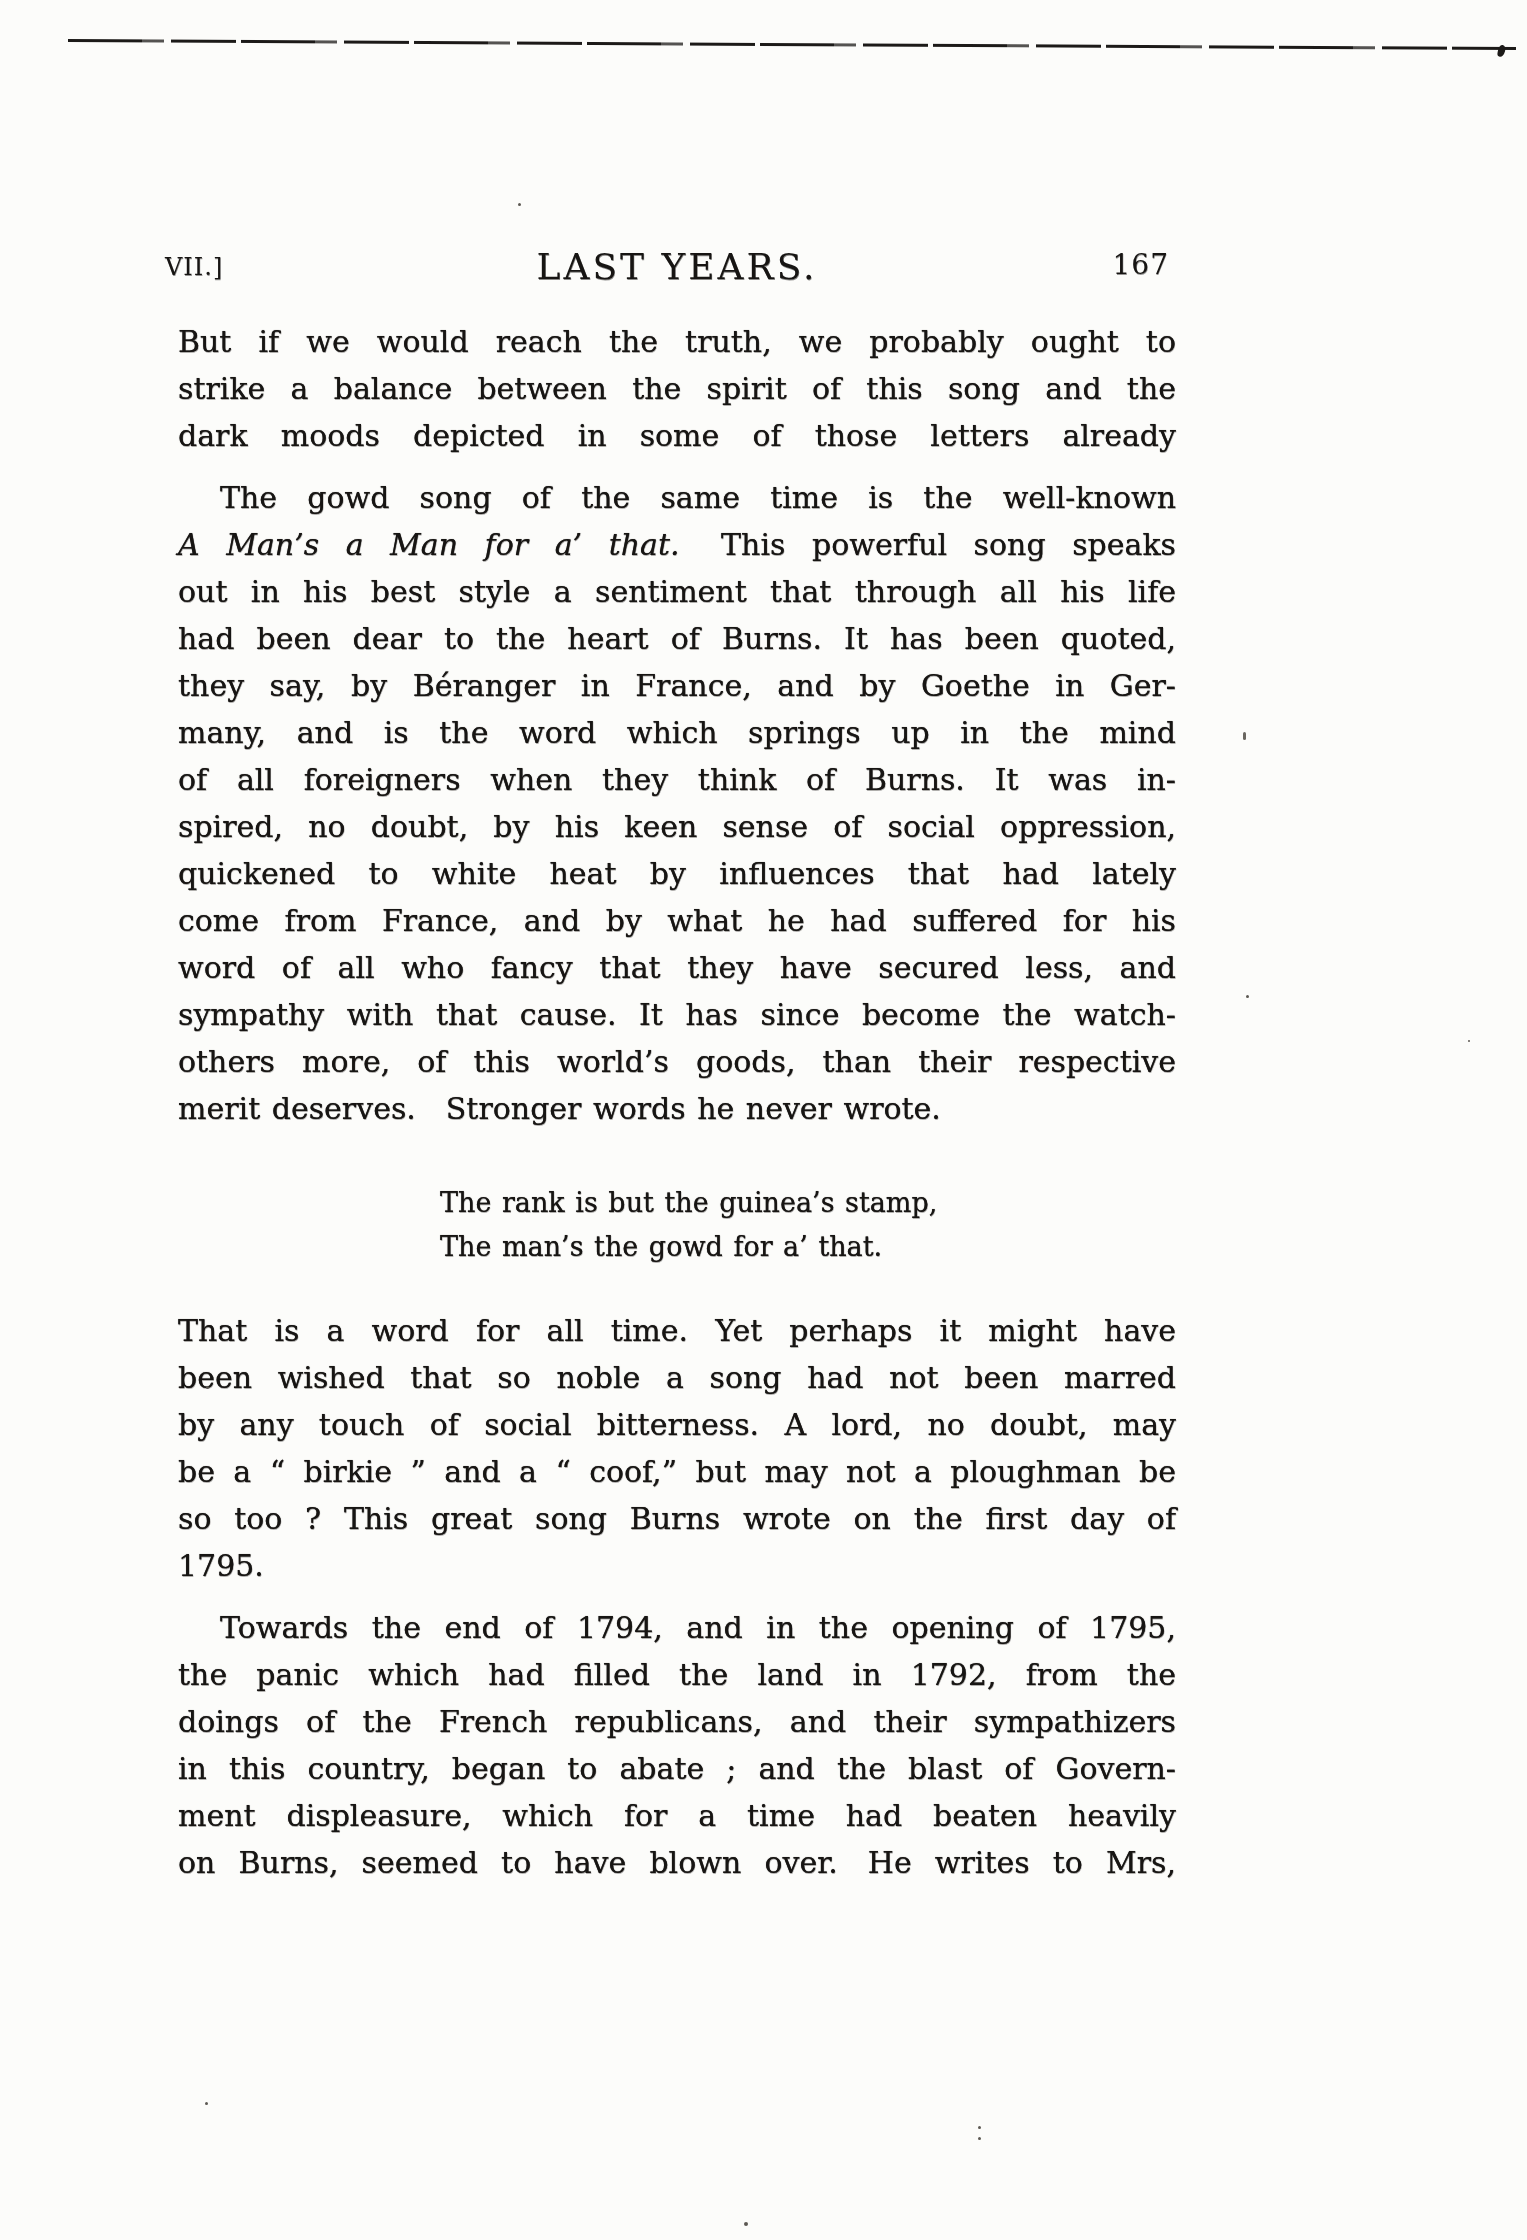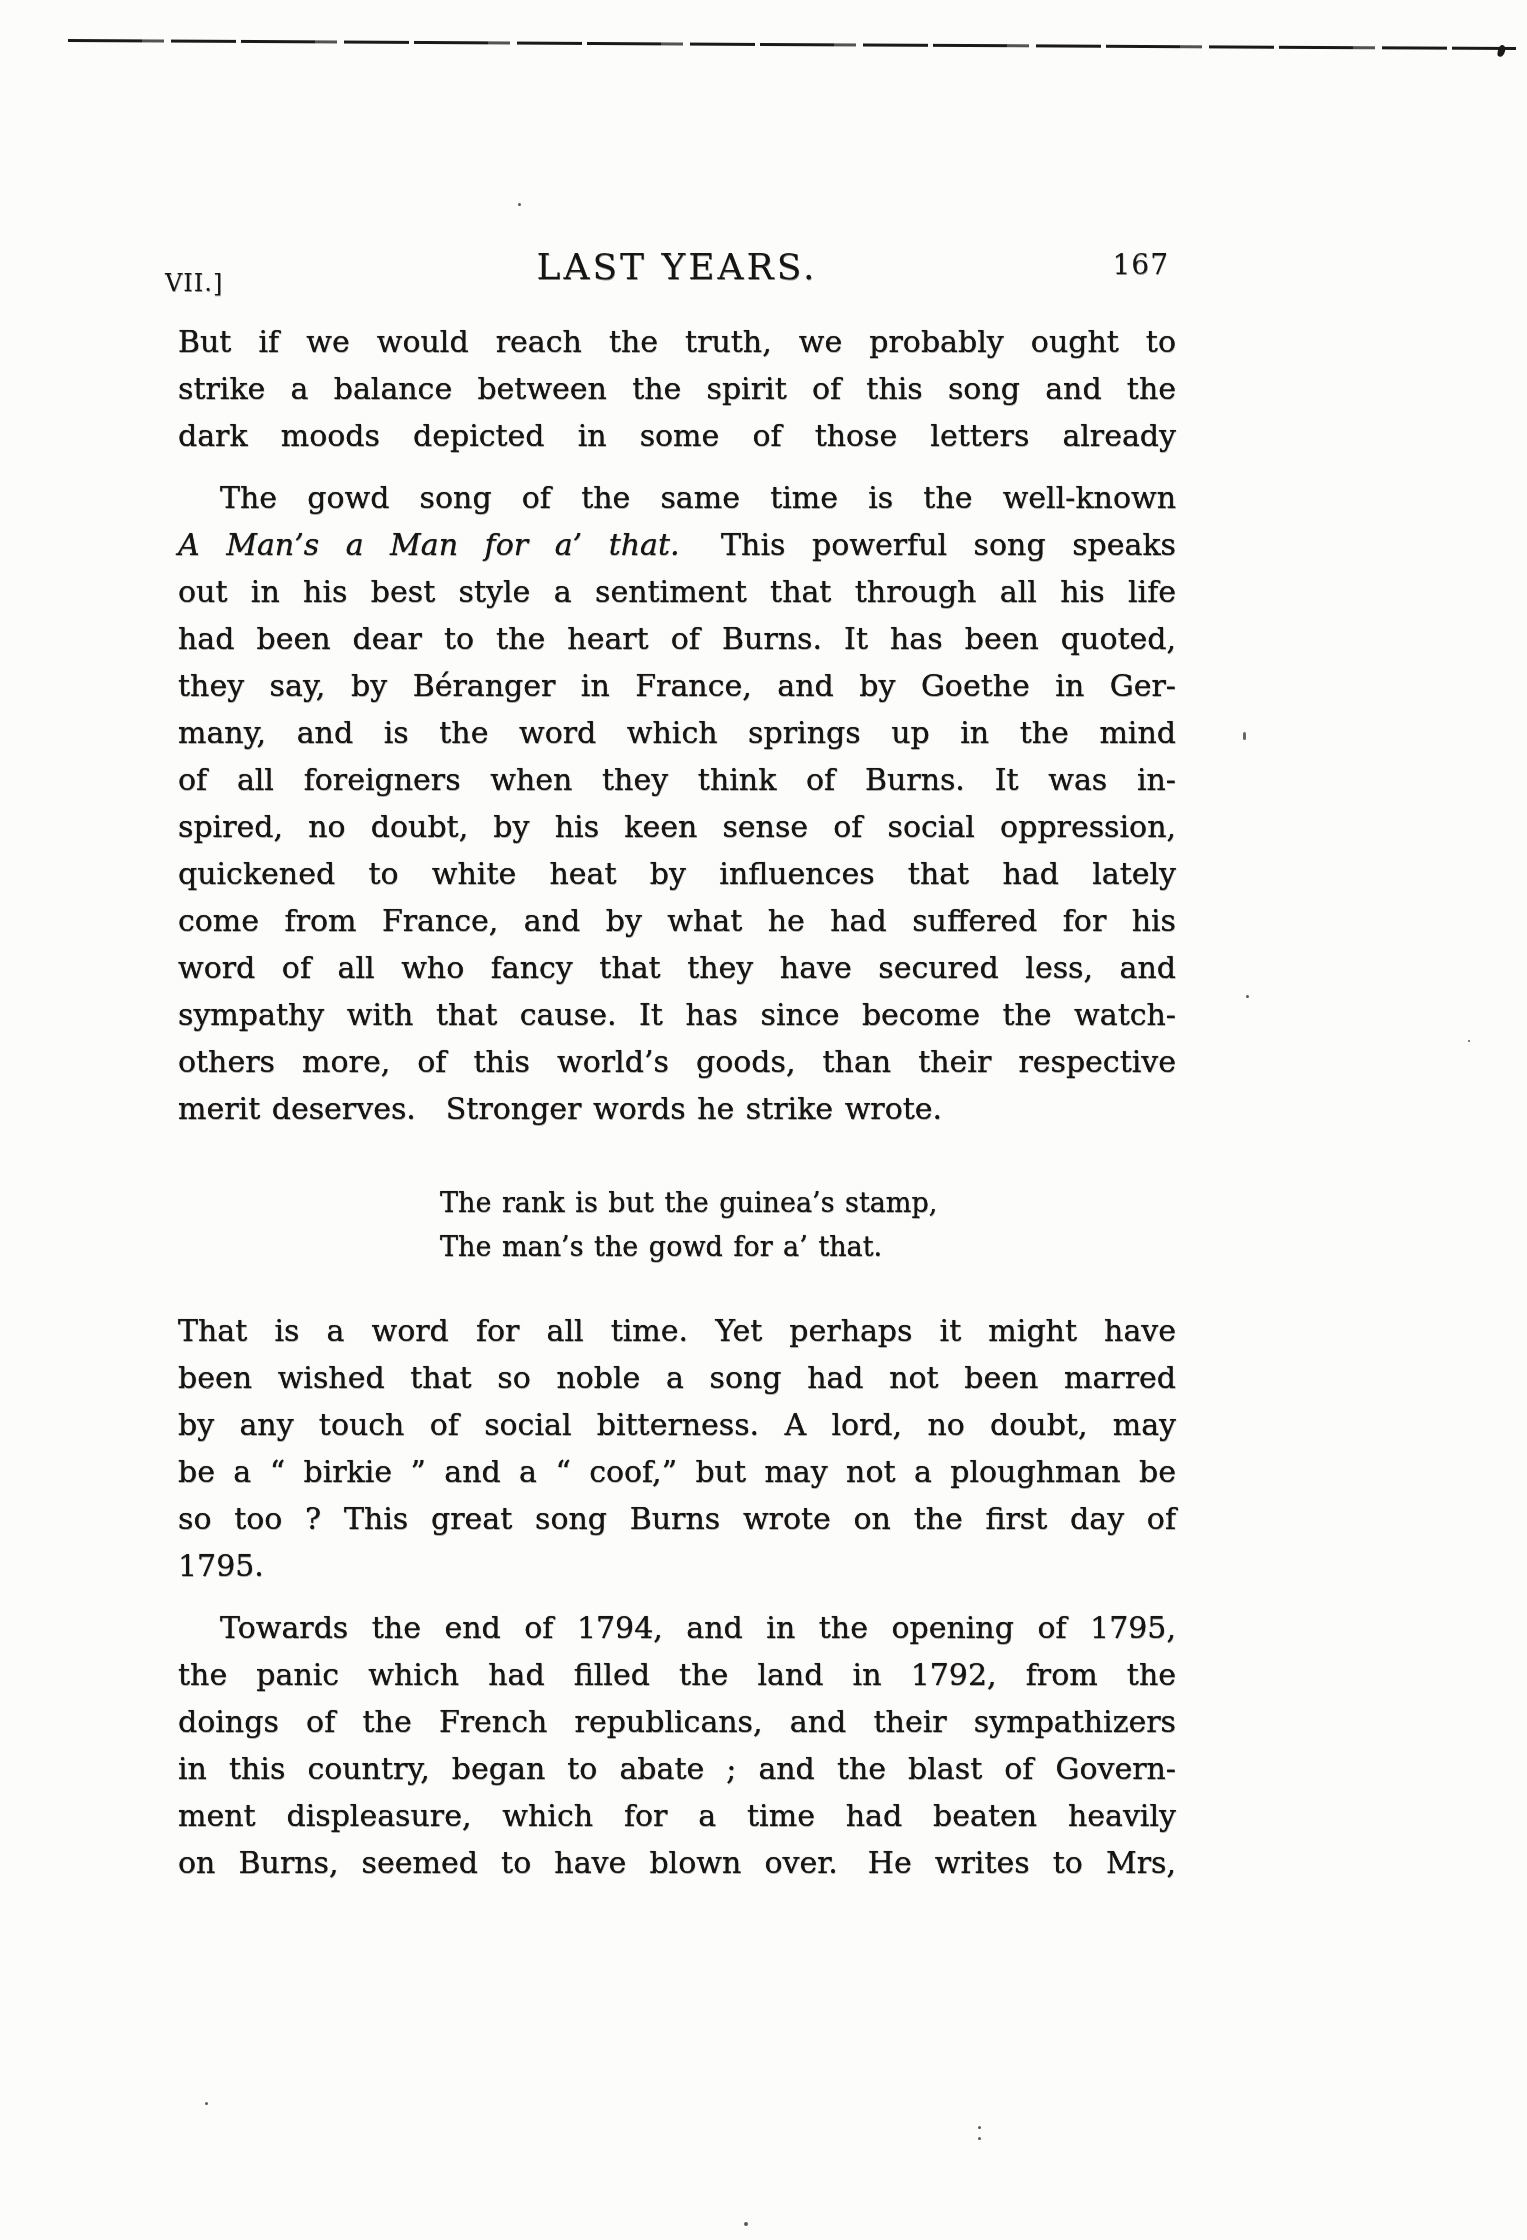--- a/index.html
+++ b/index.html
@@ -34,21 +34,20 @@
     transform: rotate(14deg);
   }
 
   .page-header {
     position: absolute; top: 246px; left: 163px; width: 1028px; height: 42px;
   }
   .chapter {
     position: absolute; left: 2px; top: 7px;
     font-size: 24px; letter-spacing: 1px;
     text-shadow: 0.4px 0.5px 0 rgba(23,21,19,0.45);
-    margin-top: 16px;
   }
   .title {
     position: absolute; left: 50%; top: 0; transform: translateX(-50%);
     font-size: 36px; letter-spacing: 3px; white-space: nowrap;
     text-shadow: 0.5px 0.6px 0 rgba(23,21,19,0.5);
   }
   .pagenum {
     position: absolute; right: 22px; top: 2px;
     font-size: 28px; letter-spacing: 1px;
     text-shadow: 0.4px 0.5px 0 rgba(23,21,19,0.45);
@@ -117,21 +116,21 @@
         <div class="line"><span>had been dear to the heart of Burns. It has been quoted,</span></div>
         <div class="line"><span>they say, by Béranger in France, and by Goethe in Ger-</span></div>
         <div class="line"><span>many, and is the word which springs up in the mind</span></div>
         <div class="line"><span>of all foreigners when they think of Burns. It was in-</span></div>
         <div class="line"><span>spired, no doubt, by his keen sense of social oppression,</span></div>
         <div class="line"><span>quickened to white heat by influences that had lately</span></div>
         <div class="line"><span>come from France, and by what he had suffered for his</span></div>
         <div class="line"><span>word of all who fancy that they have secured less, and</span></div>
         <div class="line"><span>sympathy with that cause. It has since become the watch-</span></div>
         <div class="line"><span>others more, of this world’s goods, than their respective</span></div>
-        <div class="line last"><span>merit deserves. Stronger words he strike wrote.</span></div>
+        <div class="line last"><span>merit deserves. Stronger words he never wrote.</span></div>
       </div>
       <div class="verse">
         <div class="line"><span>The rank is but the guinea’s stamp,</span></div>
         <div class="line"><span>The man’s the gowd for a’ that.</span></div>
       </div>
       <div class="paragraph">
         <div class="line"><span>That is a word for all time. Yet perhaps it might have</span></div>
         <div class="line"><span>been wished that so noble a song had not been marred</span></div>
         <div class="line"><span>by any touch of social bitterness. A lord, no doubt, may</span></div>
         <div class="line"><span>be a “ birkie ” and a “ coof,” but may not a ploughman be</span></div>

